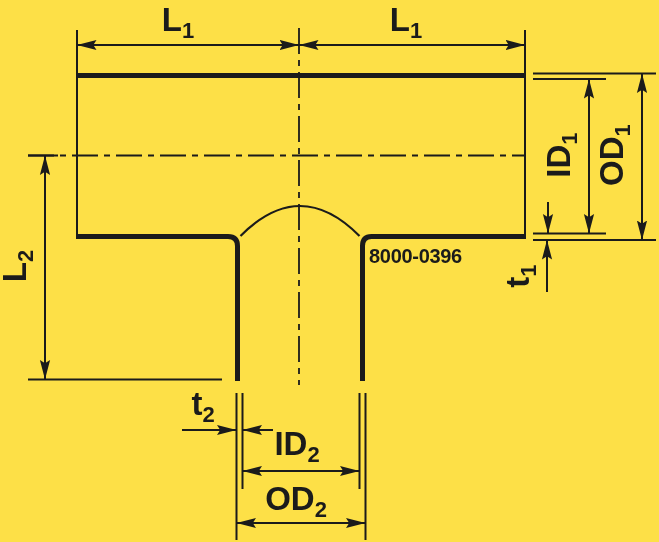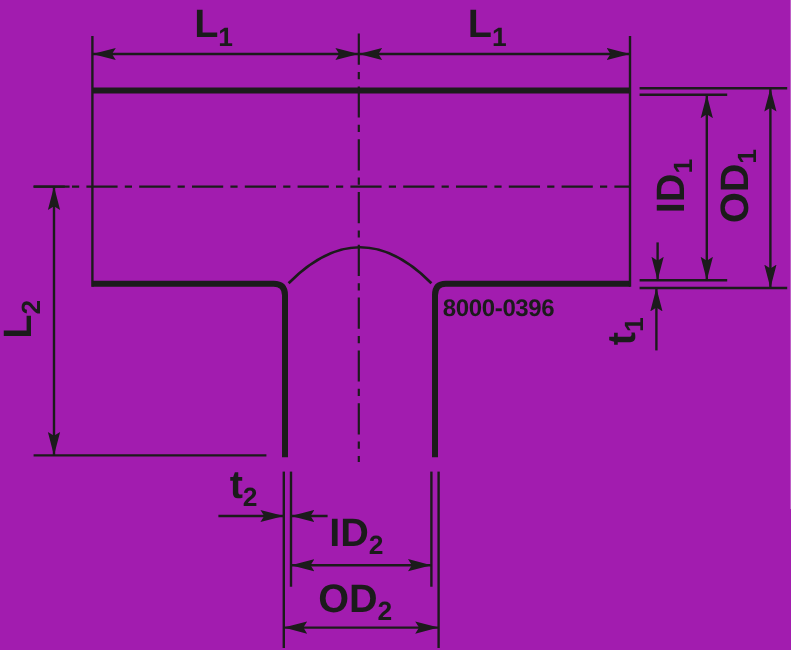--- a/index.html
+++ b/index.html
@@ -6,21 +6,21 @@
     margin: 0;
     padding: 0;
     background: #ffffff;
     width: 659px;
     height: 542px;
     overflow: hidden;
   }
   .drawing-wrap {
     width: 659px;
     height: 542px;
-    background: #a21caf;
+    background: #fde047;
   }
   svg { display: block; }
   .thick {
     stroke: #1b1b1b;
     stroke-width: 5;
     fill: none;
     stroke-linecap: butt;
   }
   .thin {
     stroke: #1b1b1b;

